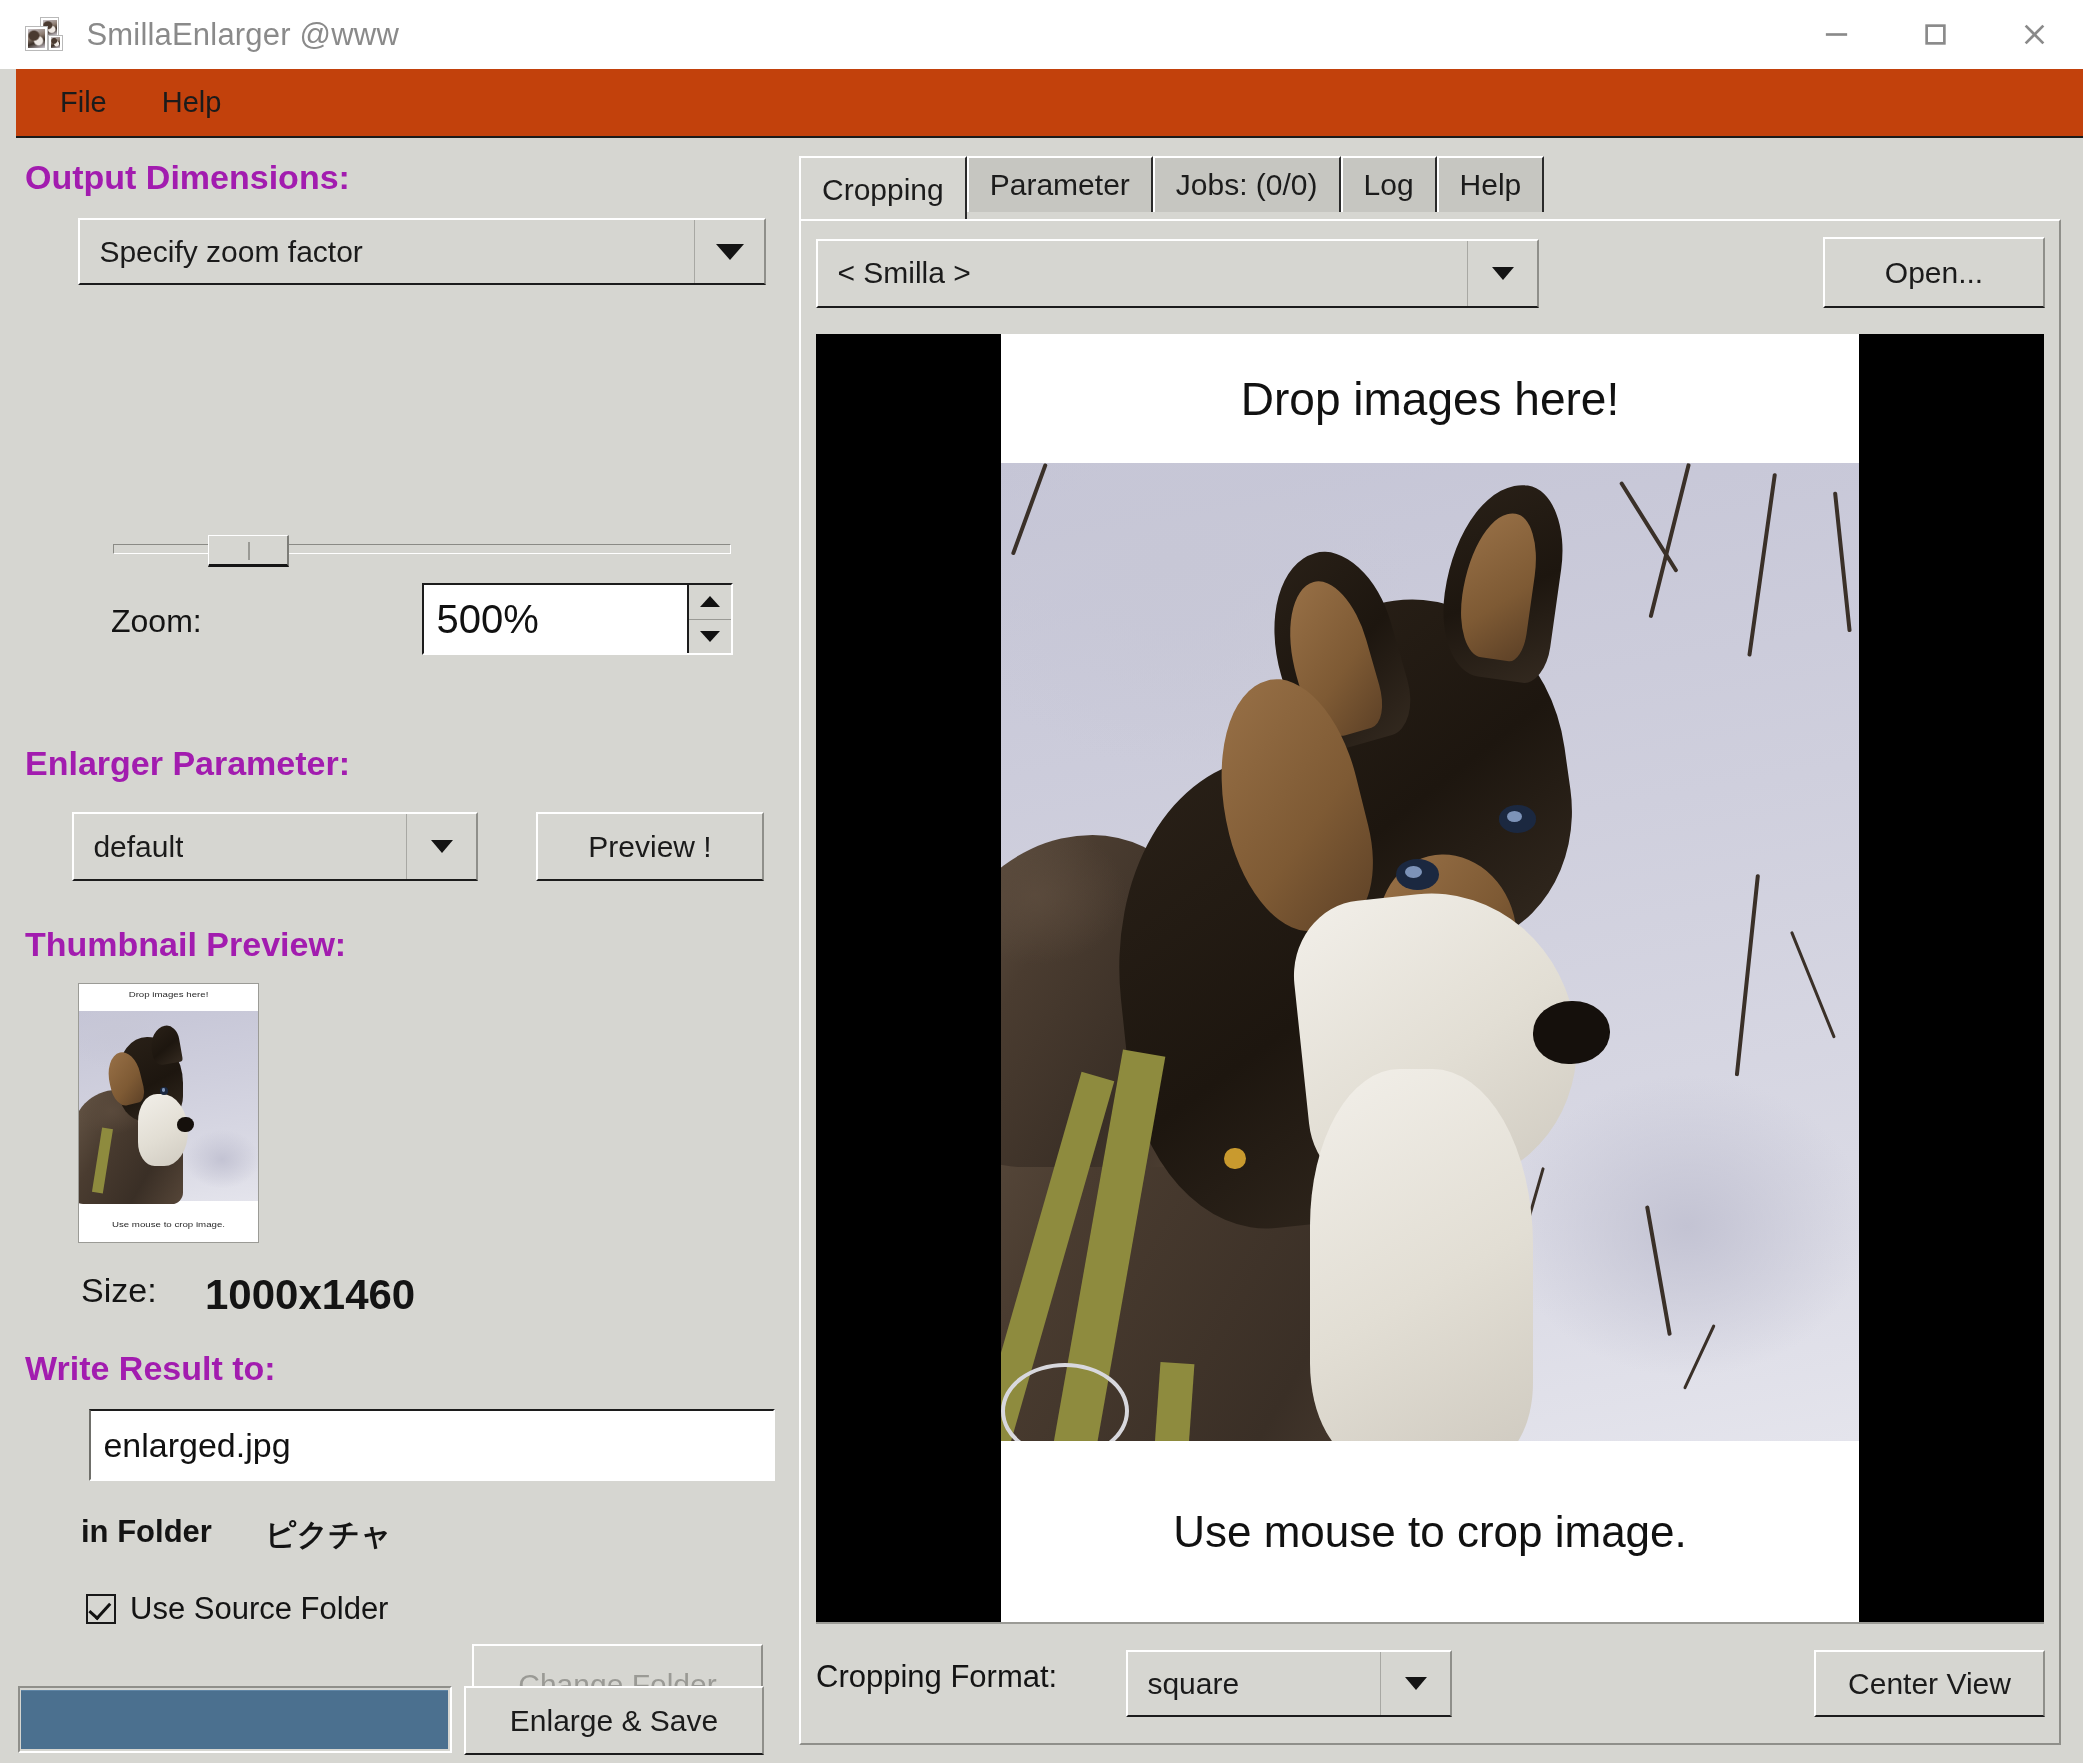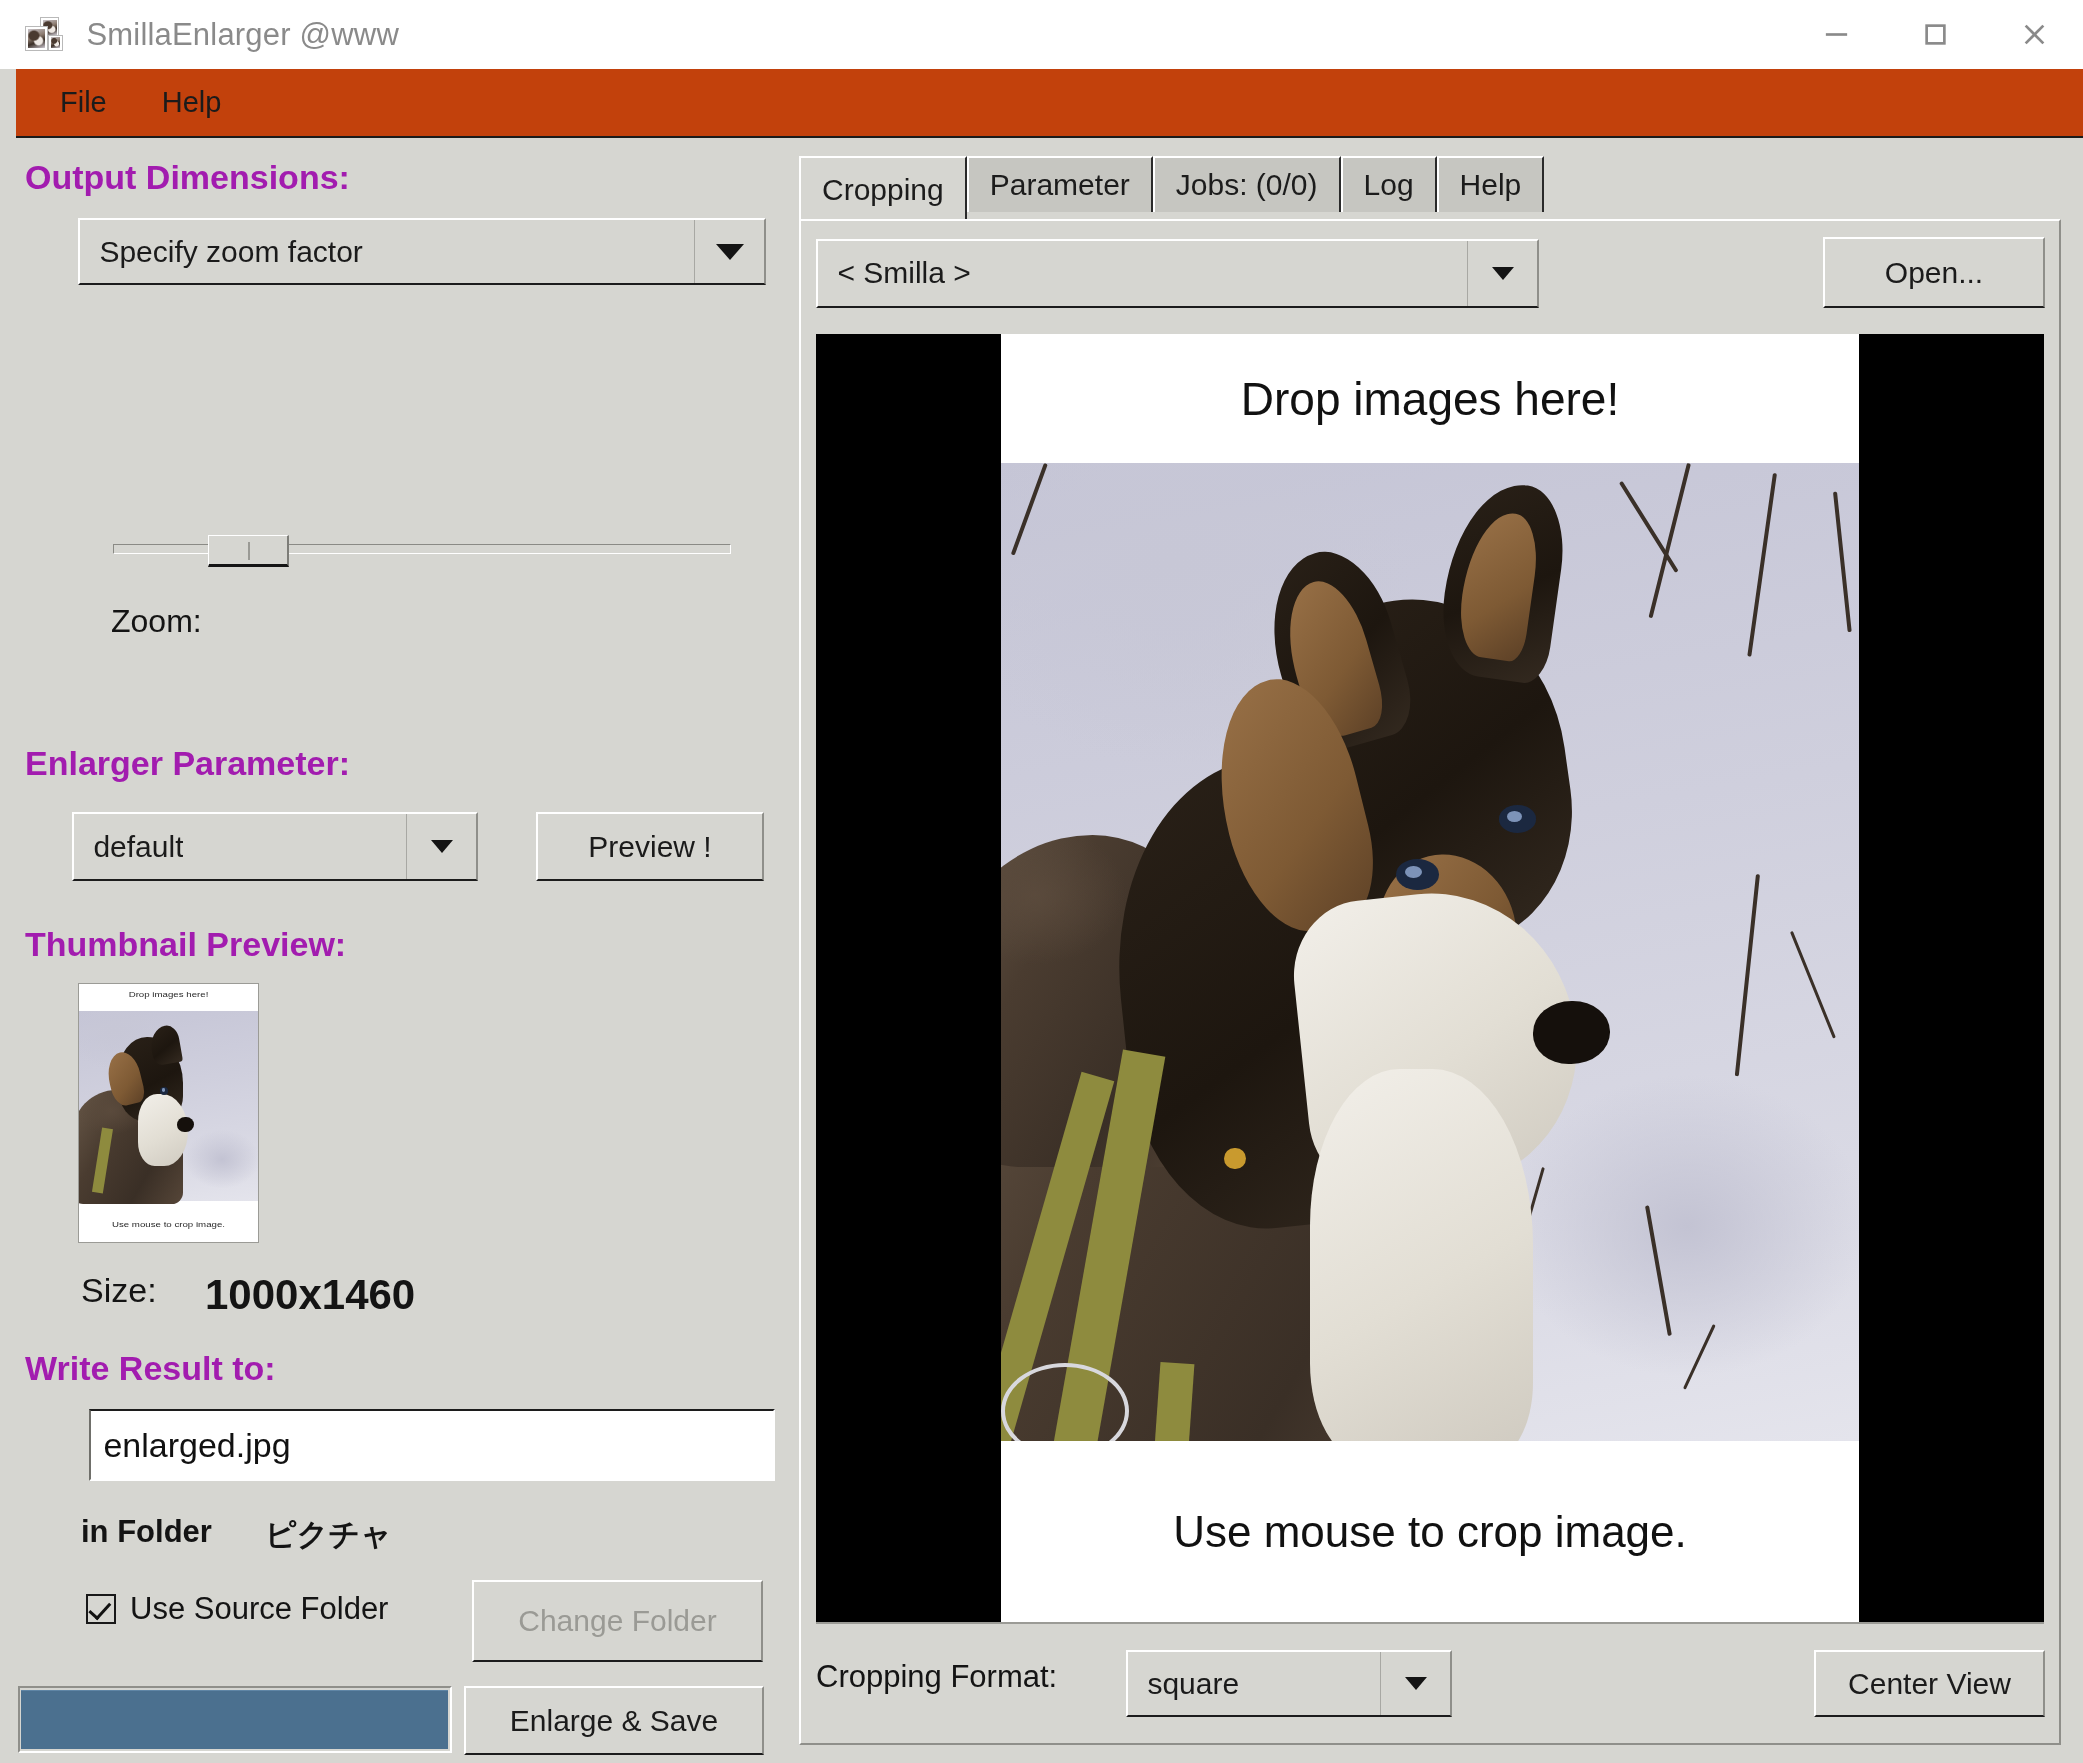--- a/index.html
+++ b/index.html
@@ -435,20 +435,31 @@
           </span>
       </div>
 
       <div class="slider" style="left:113px; top:395px; width:618px;">
         <div class="groove"></div>
         <div class="handle" style="left:95px;"></div>
       </div>
 
       <div class="label" style="left:111px; top:463px; font-size:32px;">Zoom:</div>
 
+      <div class="spin" style="left:422px; top:443px; width:311px; height:72px;">
+        <div class="sv">500%</div>
+        <div class="sbtns">
+          <div class="sbtn up">
+              <span class="tri-up-s"></span>
+            </div>
+          <div class="sbtn">
+              <span class="tri-down-s"></span>
+            </div>
+        </div>
+      </div>
 
       <div class="section-title" style="left:25px; top:604px;">Enlarger Parameter:</div>
 
       <div class="combo" style="left:72px; top:672px; width:406px; height:69px;">
         <span class="ctext">default</span>
         <span class="carrow">
             <span class="tri-down sm"></span>
           </span>
       </div>
 
@@ -482,21 +493,21 @@
       </div>
 
       <div class="label bold" style="left:81px; top:1374px; font-size:31px;">in Folder</div>
       <div class="label bold" style="left:265px; top:1374px; font-size:31px;">ピクチャ</div>
 
       <div class="chkwrap" style="left:86px; top:1451px;">
         <span class="chkbox"></span>
         <span class="chklabel">Use Source Folder</span>
       </div>
 
-      <div class="btn disabled" style="left:472px; top:1440px; width:291px; height:82px;">Change Folder</div>
+      <div class="btn disabled" style="left:472px; top:1504px; width:291px; height:82px;">Change Folder</div>
 
       <div class="progress" style="left:17.6px; top:1546px; width:434px; height:67px;">
         <div class="fill" style="width:100%;"></div>
       </div>
 
       <div class="btn" style="left:464px; top:1546px; width:300px; height:69px;">Enlarge &amp; Save</div>
     </div>
 
     <div class="vsplit"></div>
 

